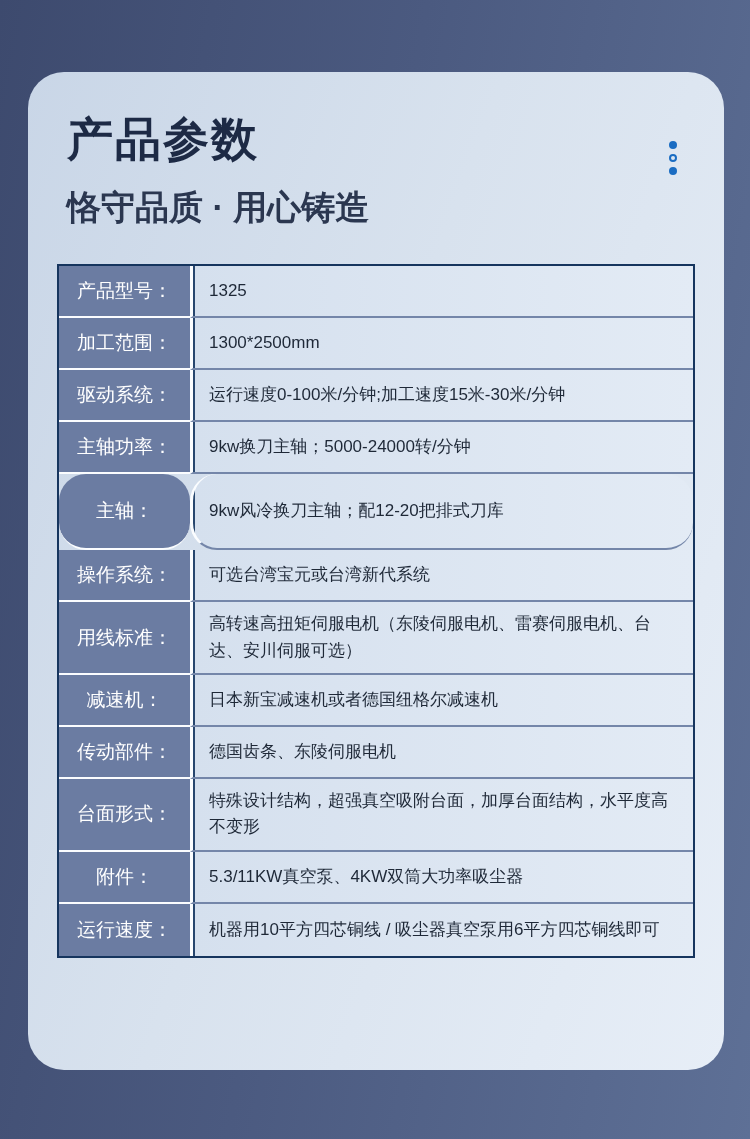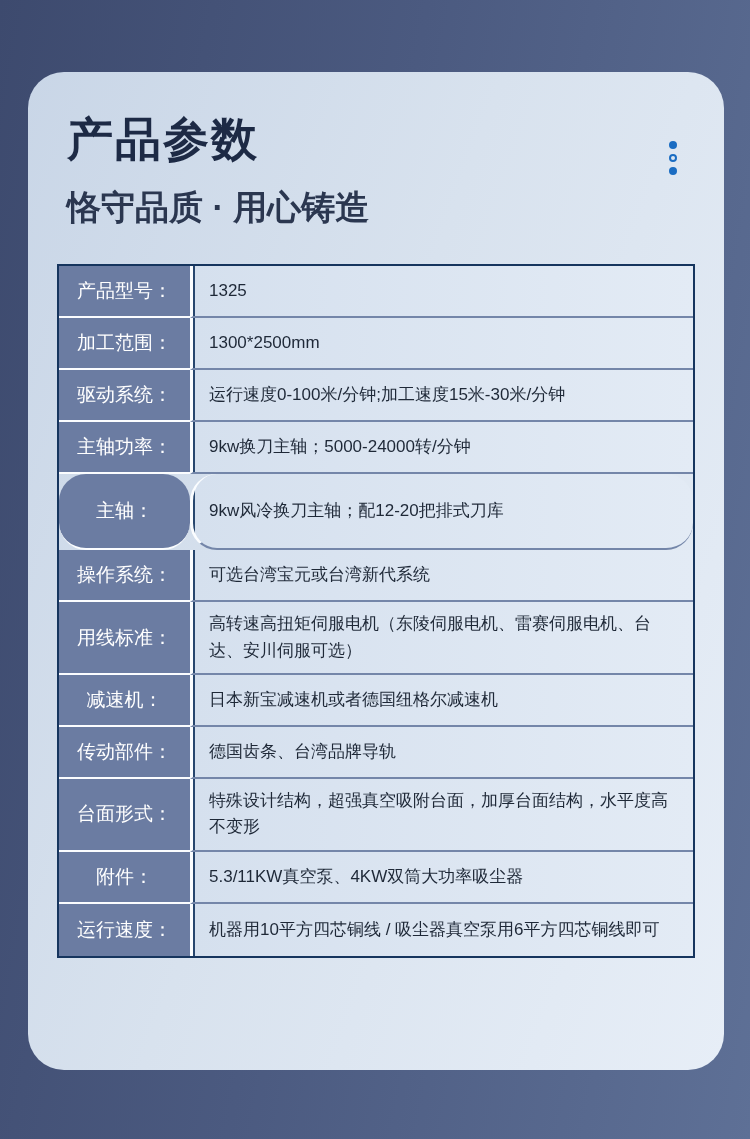--- a/index.html
+++ b/index.html
@@ -164,21 +164,21 @@
     <div class="cell cell-value">
             <span>日本新宝减速机或者德国纽格尔减速机</span>
           </div>
   </div>
 
   <div class="spec-row">
     <div class="cell cell-label">
             <span>传动部件：</span>
           </div>
     <div class="cell cell-value">
-            <span>德国齿条、台湾品牌导轨</span>
+            <span>德国齿条、东陵伺服电机</span>
           </div>
   </div>
 
   <div class="spec-row">
     <div class="cell cell-label">
             <span>台面形式：</span>
           </div>
     <div class="cell cell-value">
             <span>特殊设计结构，超强真空吸附台面，加厚台面结构，水平度高不变形</span>
           </div>

